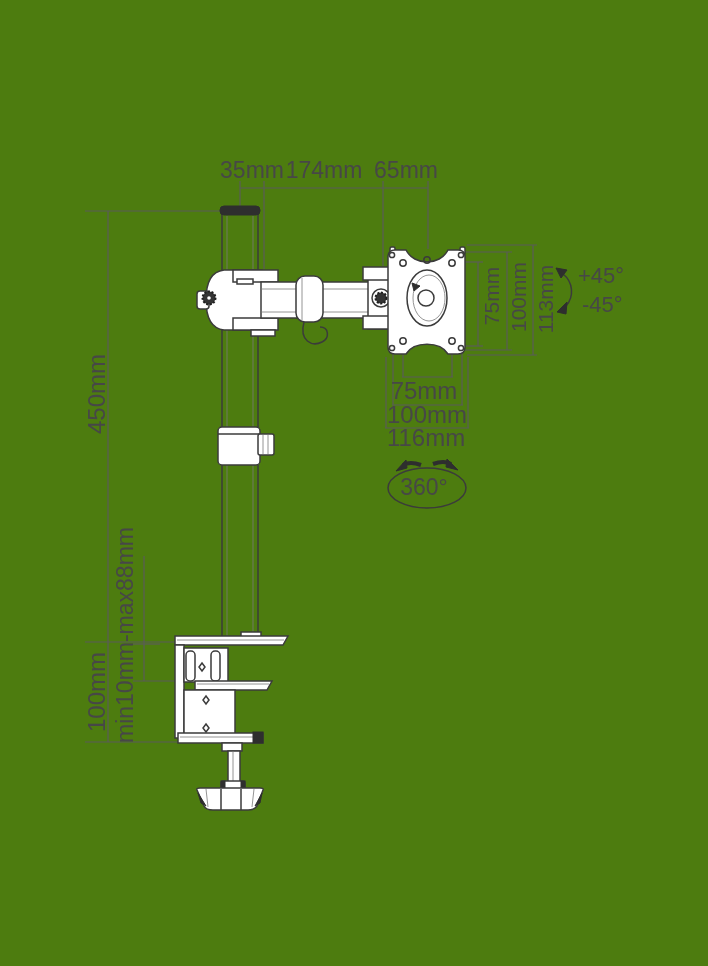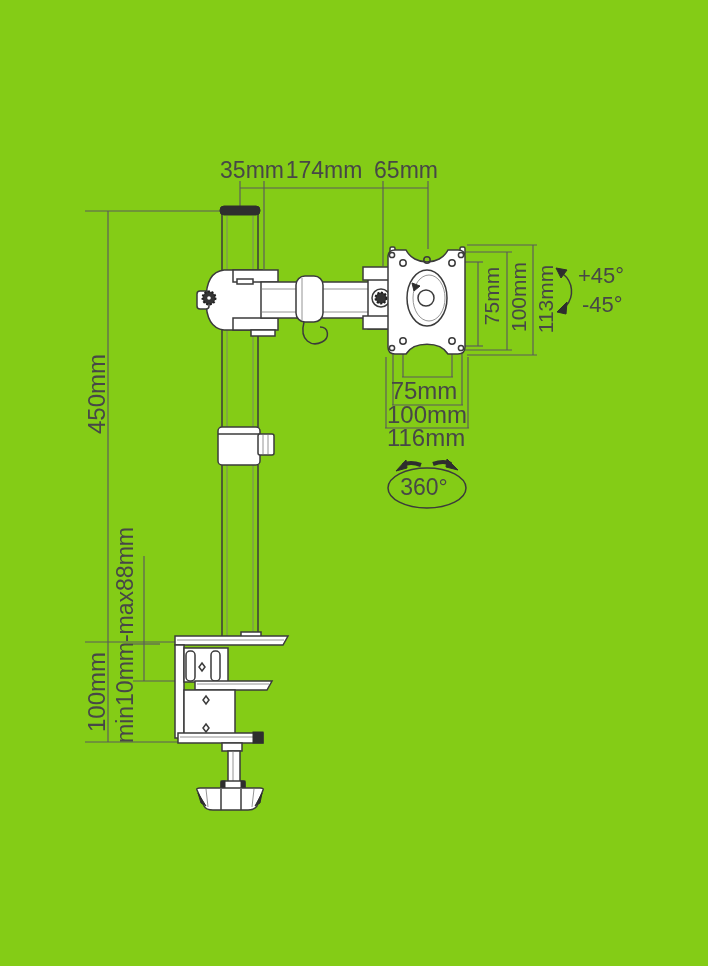--- a/index.html
+++ b/index.html
@@ -1,17 +1,17 @@
 <!DOCTYPE html>
 <html><head>
 <meta charset="utf-8">
 <style>
   html,body{margin:0;padding:0;background:#ffffff;}
   .canvas{
-    position:relative;width:708px;height:966px;background:#84cc16;overflow:hidden;
+    position:relative;width:708px;height:966px;background:#4d7c0f;overflow:hidden;
     font-family:"Liberation Sans", sans-serif;
   }
   svg{display:block;}
   .dim{stroke:#5b5b5b;stroke-width:1.15;fill:none;}
   .part{stroke:#3b3b3b;stroke-width:1.5;fill:none;}
   .partfill{stroke:#3b3b3b;stroke-width:1.5;fill:#ffffff;}
   .thin{stroke:#7a7a7a;stroke-width:0.8;fill:none;}
   .darkfill{fill:#2e2e2e;stroke:#2e2e2e;stroke-width:1;}
   .knurl{fill:#343434;stroke:#1f1f1f;stroke-width:2;stroke-dasharray:2 1.6;}
   text{fill:#474747;}

